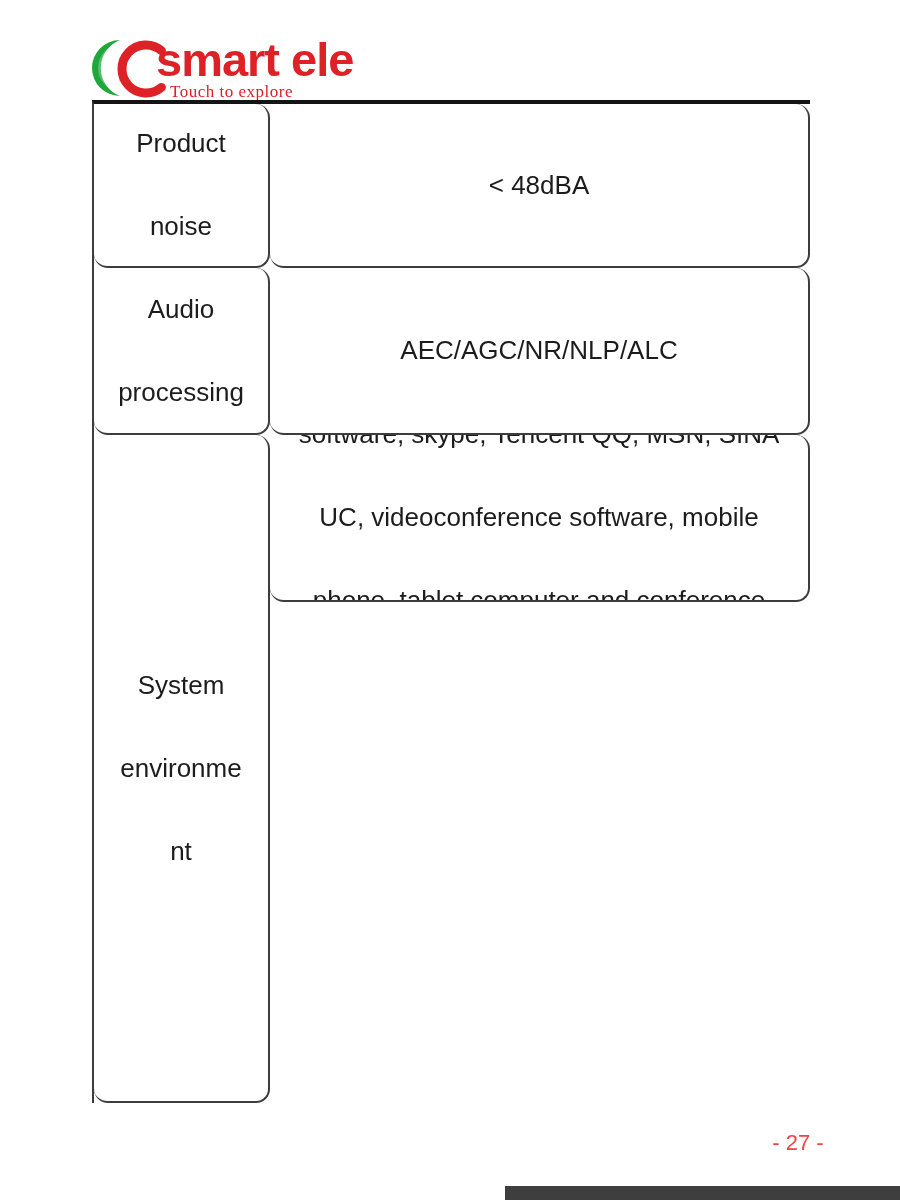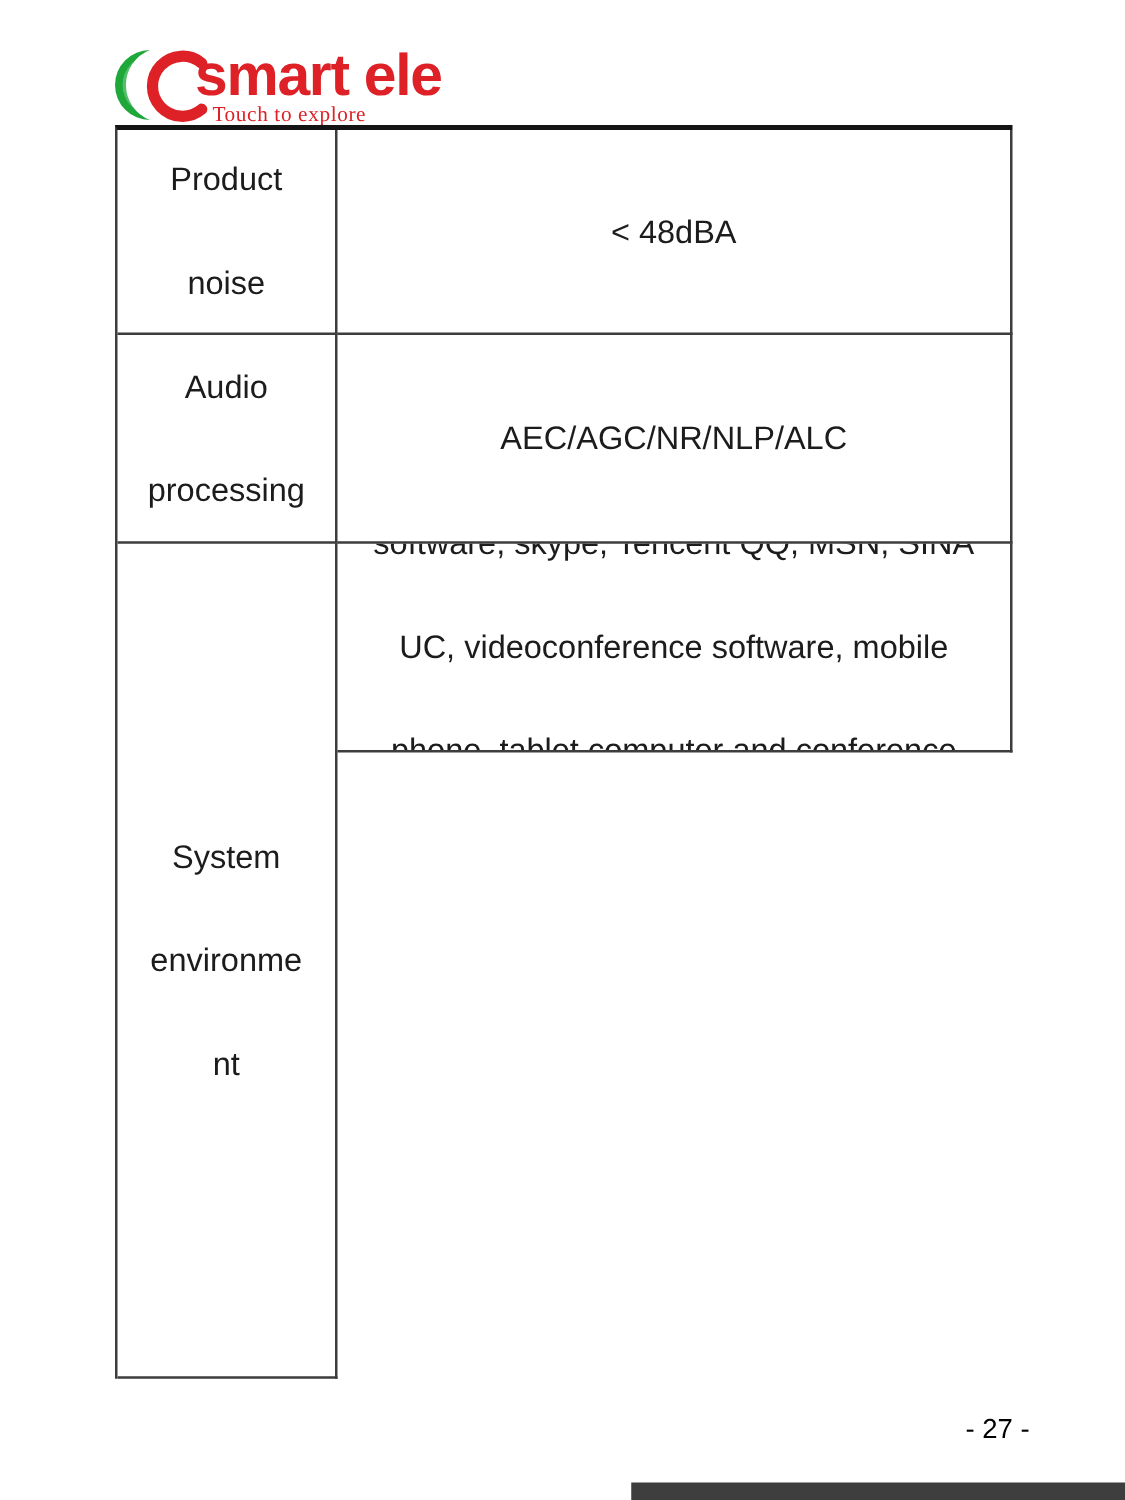--- a/index.html
+++ b/index.html
@@ -31,27 +31,27 @@
     grid-template-rows:164px 167px 167px 416px 85px;
     border-top:4px solid #141414;
     border-left:2px solid #3d3d3d;
   }
   .cell{
     border-right:2px solid #3d3d3d;
     border-bottom:2px solid #3d3d3d;
     display:flex;align-items:center;justify-content:center;
     text-align:center;white-space:pre-line;
     font-size:26px;line-height:83px;color:#1c1c1c;
-    padding:0 4px;box-sizing:border-box;overflow:hidden;
+    padding:0 4px;box-sizing:border-box;overflow:hidden;border-radius:14px;
   }
   .rowspan{grid-row:3 / 6;grid-column:1;}
   
   .page-number{
     position:absolute;left:758px;top:1130px;width:80px;
-    font-size:22px;text-align:center;color:#000000;
+    font-size:22px;text-align:center;color:#ef4444;
   }
   .bottom-bar{
     position:absolute;left:505px;top:1186px;width:395px;height:14px;
     background:#3e3e3e;
   }
 </style>
 </head>
 <body>
 
 <div class="logo">

